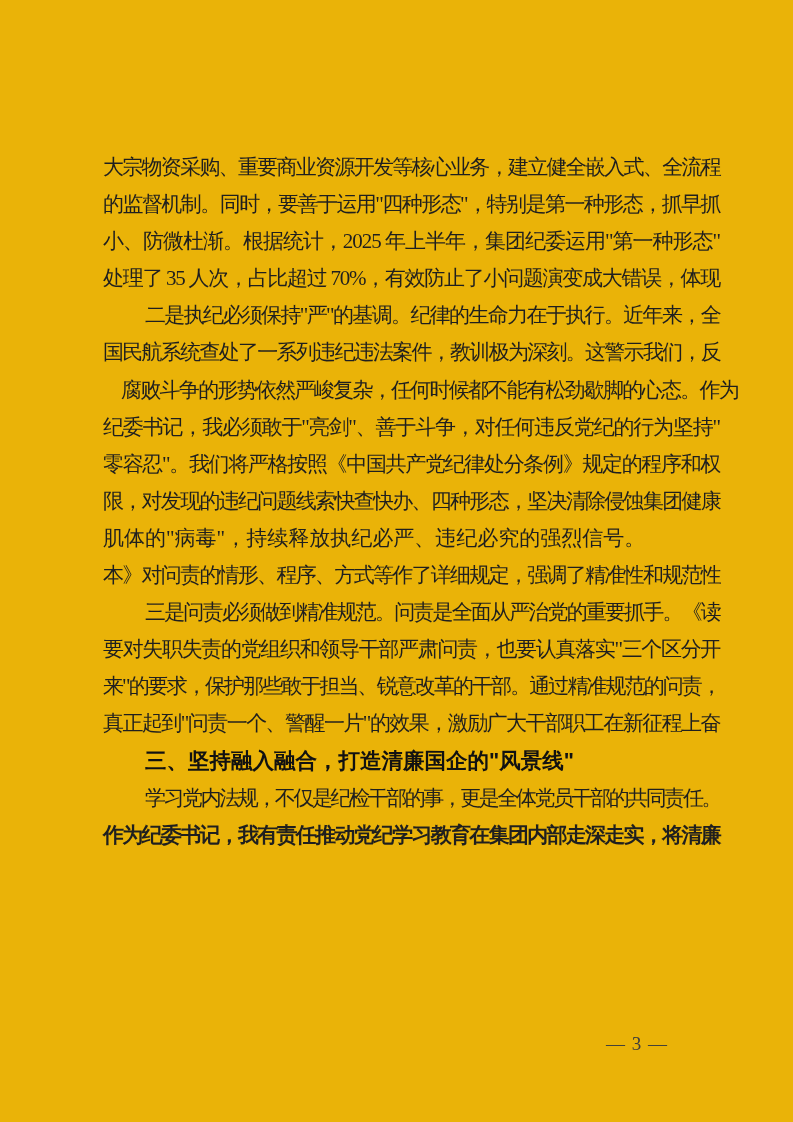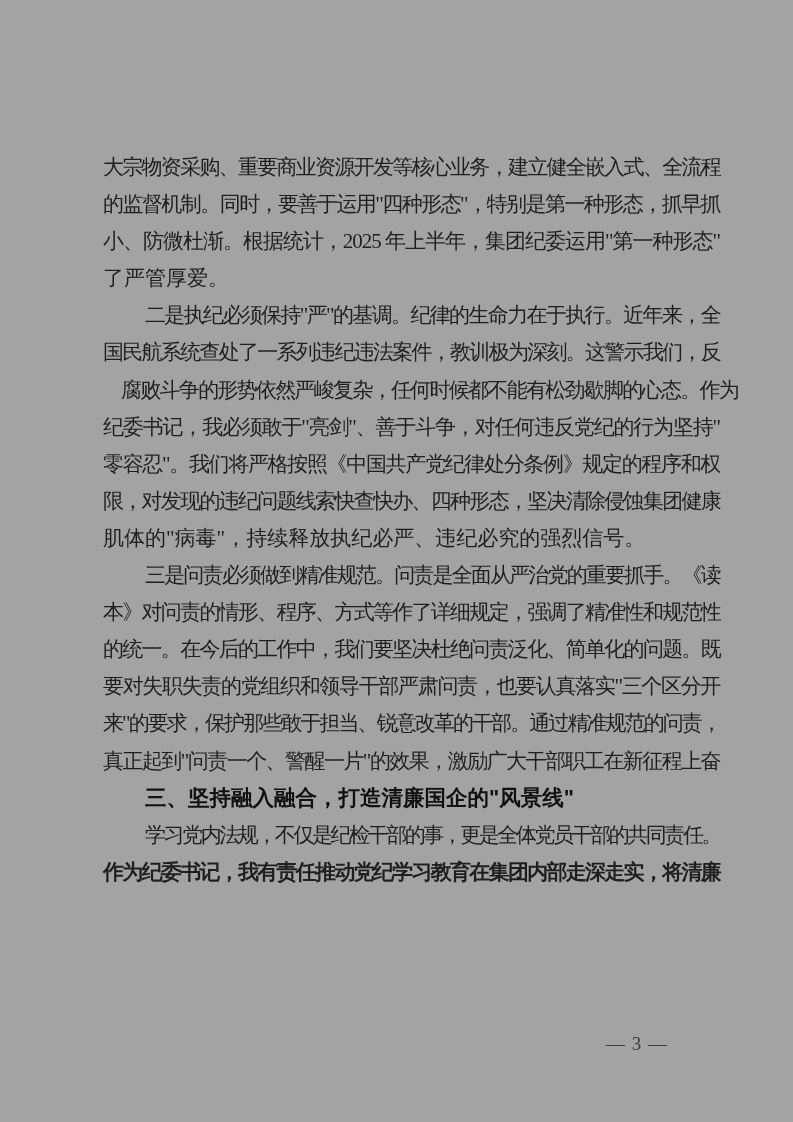--- a/index.html
+++ b/index.html
@@ -4,21 +4,21 @@
 <style>
   html, body {
     margin: 0;
     padding: 0;
     background: #ffffff;
   }
   .page {
     position: relative;
     width: 793px;
     height: 1122px;
-    background: #a3a3a3;
+    background: #eab308;
     overflow: hidden;
     font-family: "Liberation Serif", "DejaVu Serif", serif;
   }
   .body-text {
     position: absolute;
     left: 103px;
     top: 149px;
     width: 617px;
   }
   .para {
@@ -57,37 +57,36 @@
 </head>
 <body>
 
 <div class="page">
   <div class="body-text">
 
     <p class="para">
       <span class="line fill"><span style="white-space: nowrap; letter-spacing: -1.71875px;">大宗物资采购、重要商业资源开发等核心业务，建立健全嵌入式、全流程</span></span>
       <span class="line fill"><span style="white-space: nowrap; letter-spacing: -1.55019px;">的监督机制。同时，要善于运用"四种形态"，特别是第一种形态，抓早抓</span></span>
       <span class="line fill"><span style="white-space: nowrap; letter-spacing: -1.01161px;">小、防微杜渐。根据统计，2025 年上半年，集团纪委运用"第一种形态"</span></span>
-      <span class="line">了严管厚爱。</span>
+      <span class="line fill"><span style="white-space: nowrap; letter-spacing: -1.28472px;">处理了 35 人次，占比超过 70%，有效防止了小问题演变成大错误，体现</span></span>
     </p>
 
     <p class="para">
       <span class="line indent fill"><span style="white-space: nowrap; letter-spacing: -1.6502px;">二是执纪必须保持"严"的基调。纪律的生命力在于执行。近年来，全</span></span>
       <span class="line fill"><span style="white-space: nowrap; letter-spacing: -1.71875px; font-family: Liberation Mono, monospace;">国民航系统查处了一系列违纪违法案件，教训极为深刻。这警示我们，反</span></span>
       <span class="line fill"><span style="white-space: nowrap; letter-spacing: -1.71875px; margin-left: 18px;">腐败斗争的形势依然严峻复杂，任何时候都不能有松劲歇脚的心态。作为</span></span>
       <span class="line fill"><span style="white-space: nowrap; letter-spacing: -1.1733px;">纪委书记，我必须敢于"亮剑"、善于斗争，对任何违反党纪的行为坚持"</span></span>
       <span class="line fill"><span style="white-space: nowrap; letter-spacing: -1.33057px;">零容忍"。我们将严格按照《中国共产党纪律处分条例》规定的程序和权</span></span>
       <span class="line fill"><span style="white-space: nowrap; letter-spacing: -1.71875px;">限，对发现的违纪问题线索快查快办、四种形态，坚决清除侵蚀集团健康</span></span>
       <span class="line">肌体的"病毒"，持续释放执纪必严、违纪必究的强烈信号。</span>
     </p>
 
     <p class="para">
+      <span class="line fill"><span style="white-space: nowrap; letter-spacing: -1.71875px;">本》对问责的情形、程序、方式等作了详细规定，强调了精准性和规范性</span></span>
       <span class="line indent fill"><span style="white-space: nowrap; letter-spacing: -1.83333px;">三是问责必须做到精准规范。问责是全面从严治党的重要抓手。《读</span></span>
-      <span class="line fill"><span style="white-space: nowrap; letter-spacing: -1.71875px;">本》对问责的情形、程序、方式等作了详细规定，强调了精准性和规范性</span></span>
-      <span class="line fill"><span style="white-space: nowrap; letter-spacing: -1.71875px;">的统一。在今后的工作中，我们要坚决杜绝问责泛化、简单化的问题。既</span></span>
       <span class="line fill"><span style="white-space: nowrap; letter-spacing: -1.33057px;">要对失职失责的党组织和领导干部严肃问责，也要认真落实"三个区分开</span></span>
       <span class="line fill"><span style="white-space: nowrap; letter-spacing: -1.92661px;">来"的要求，保护那些敢于担当、锐意改革的干部。通过精准规范的问责，</span></span>
       <span class="line fill"><span style="white-space: nowrap; letter-spacing: -1.55019px;">真正起到"问责一个、警醒一片"的效果，激励广大干部职工在新征程上奋</span></span>
     </p>
 
     <p class="para">
       <span class="line indent heading-line">三、坚持融入融合，打造清廉国企的"风景线"</span>
     </p>
 
     <p class="para">

